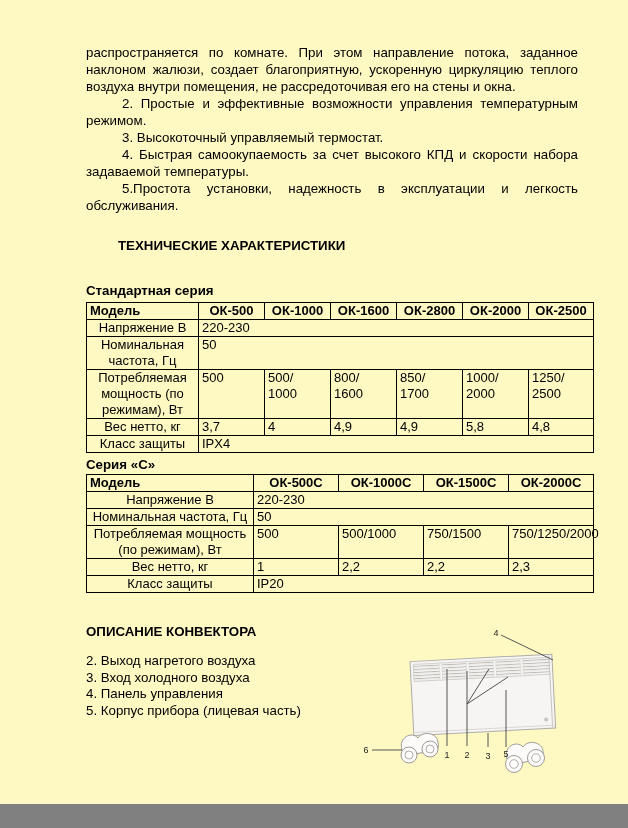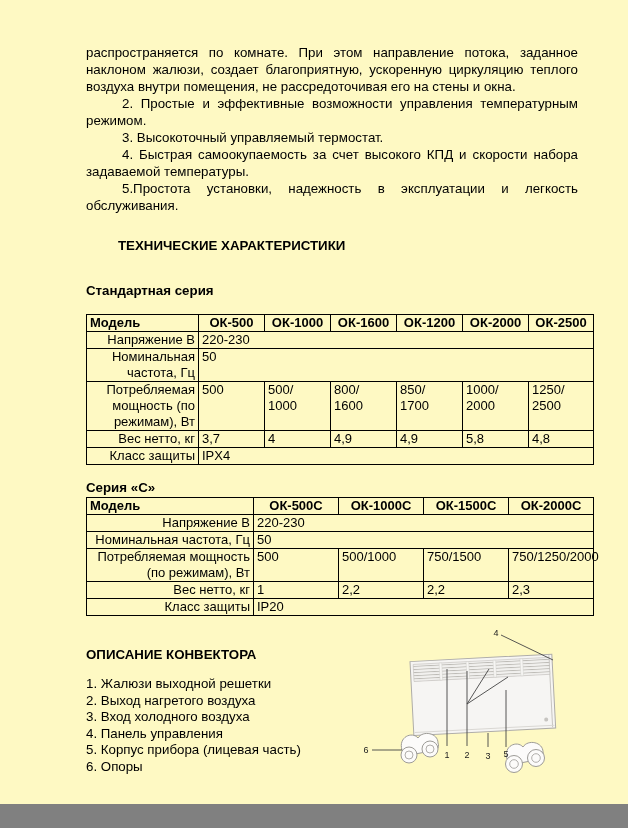--- a/index.html
+++ b/index.html
@@ -22,38 +22,38 @@
     line-height:17px;
     text-align:justify;
   }
   p.body.indent{text-indent:36px;}
   .h-section{
     font-size:13.3px;
     font-weight:bold;
     margin:0;
   }
   .h-tech{margin-top:24px;margin-left:32px;}
-  .h-sub{margin-top:30px;margin-bottom:16px;}
-  .h-sub2{margin-top:15px;margin-bottom:2px;}
+  .h-sub{margin-top:30px;margin-bottom:4px;}
+  .h-sub2{margin-top:4px;margin-bottom:2px;}
   .h-desc{margin-top:31px;}
   table.spec{
     border-collapse:collapse;
     table-layout:fixed;
     width:507px;
     font-size:13px;
     line-height:16px;
   }
   table.spec td,table.spec th{
     border:1px solid #000;
     padding:0px 3px;
     vertical-align:top;
     font-weight:normal;
   }
   table.spec th{font-weight:bold;}
-  table.spec .lbl{text-align:right;}
+  table.spec .lbl{text-align:center;}
   table.spec th.lbl{text-align:left;}
   .pre{white-space:pre-line;}
   .desc-list{
     margin-top:14px;
     font-size:13.3px;
     line-height:16.5px;
   }
   .desc-list div{margin:0;}
   .figure-wrap{
     position:absolute;
@@ -91,21 +91,21 @@
           <col style="width:66px">
           <col style="width:66px">
           <col style="width:65px">
       </colgroup>
       <tbody>
           <tr>
         <th class="lbl">Модель</th>
         <th>ОК-500</th>
         <th>ОК-1000</th>
         <th>ОК-1600</th>
-        <th>ОК-1200</th>
+        <th>ОК-2800</th>
         <th>ОК-2000</th>
         <th>ОК-2500</th>
       </tr>
       <tr>
         <td class="lbl">Напряжение В</td>
         <td colspan="6">220-230</td>
       </tr>
       <tr>
         <td class="lbl">Номинальная частота, Гц</td>
         <td colspan="6">50</td>
@@ -183,26 +183,24 @@
       <tr>
         <td class="lbl">Класс защиты</td>
         <td colspan="4">IP20</td>
       </tr>
     </tbody>
       </table>
 
     <p class="h-section h-desc">ОПИСАНИЕ КОНВЕКТОРА</p>
 
     <div class="desc-list">
-      <div>1. Жалюзи выходной решетки</div>
       <div>2. Выход нагретого воздуха</div>
       <div>3. Вход холодного воздуха</div>
       <div>4. Панель управления</div>
       <div>5. Корпус прибора (лицевая часть)</div>
-      <div>6. Опоры</div>
     </div>
   </div>
 
   <div class="figure-wrap">
     <svg width="246" height="200" viewBox="0 0 246 200">
       <defs>
         <pattern id="slats" width="6" height="3.1" patternUnits="userSpaceOnUse">
           <rect width="6" height="3.1" fill="#f2f1ef"></rect>
           <line x1="0" y1="1.2" x2="6" y2="1.2" stroke="#bdbbb6" stroke-width="0.9"></line>
         </pattern>

